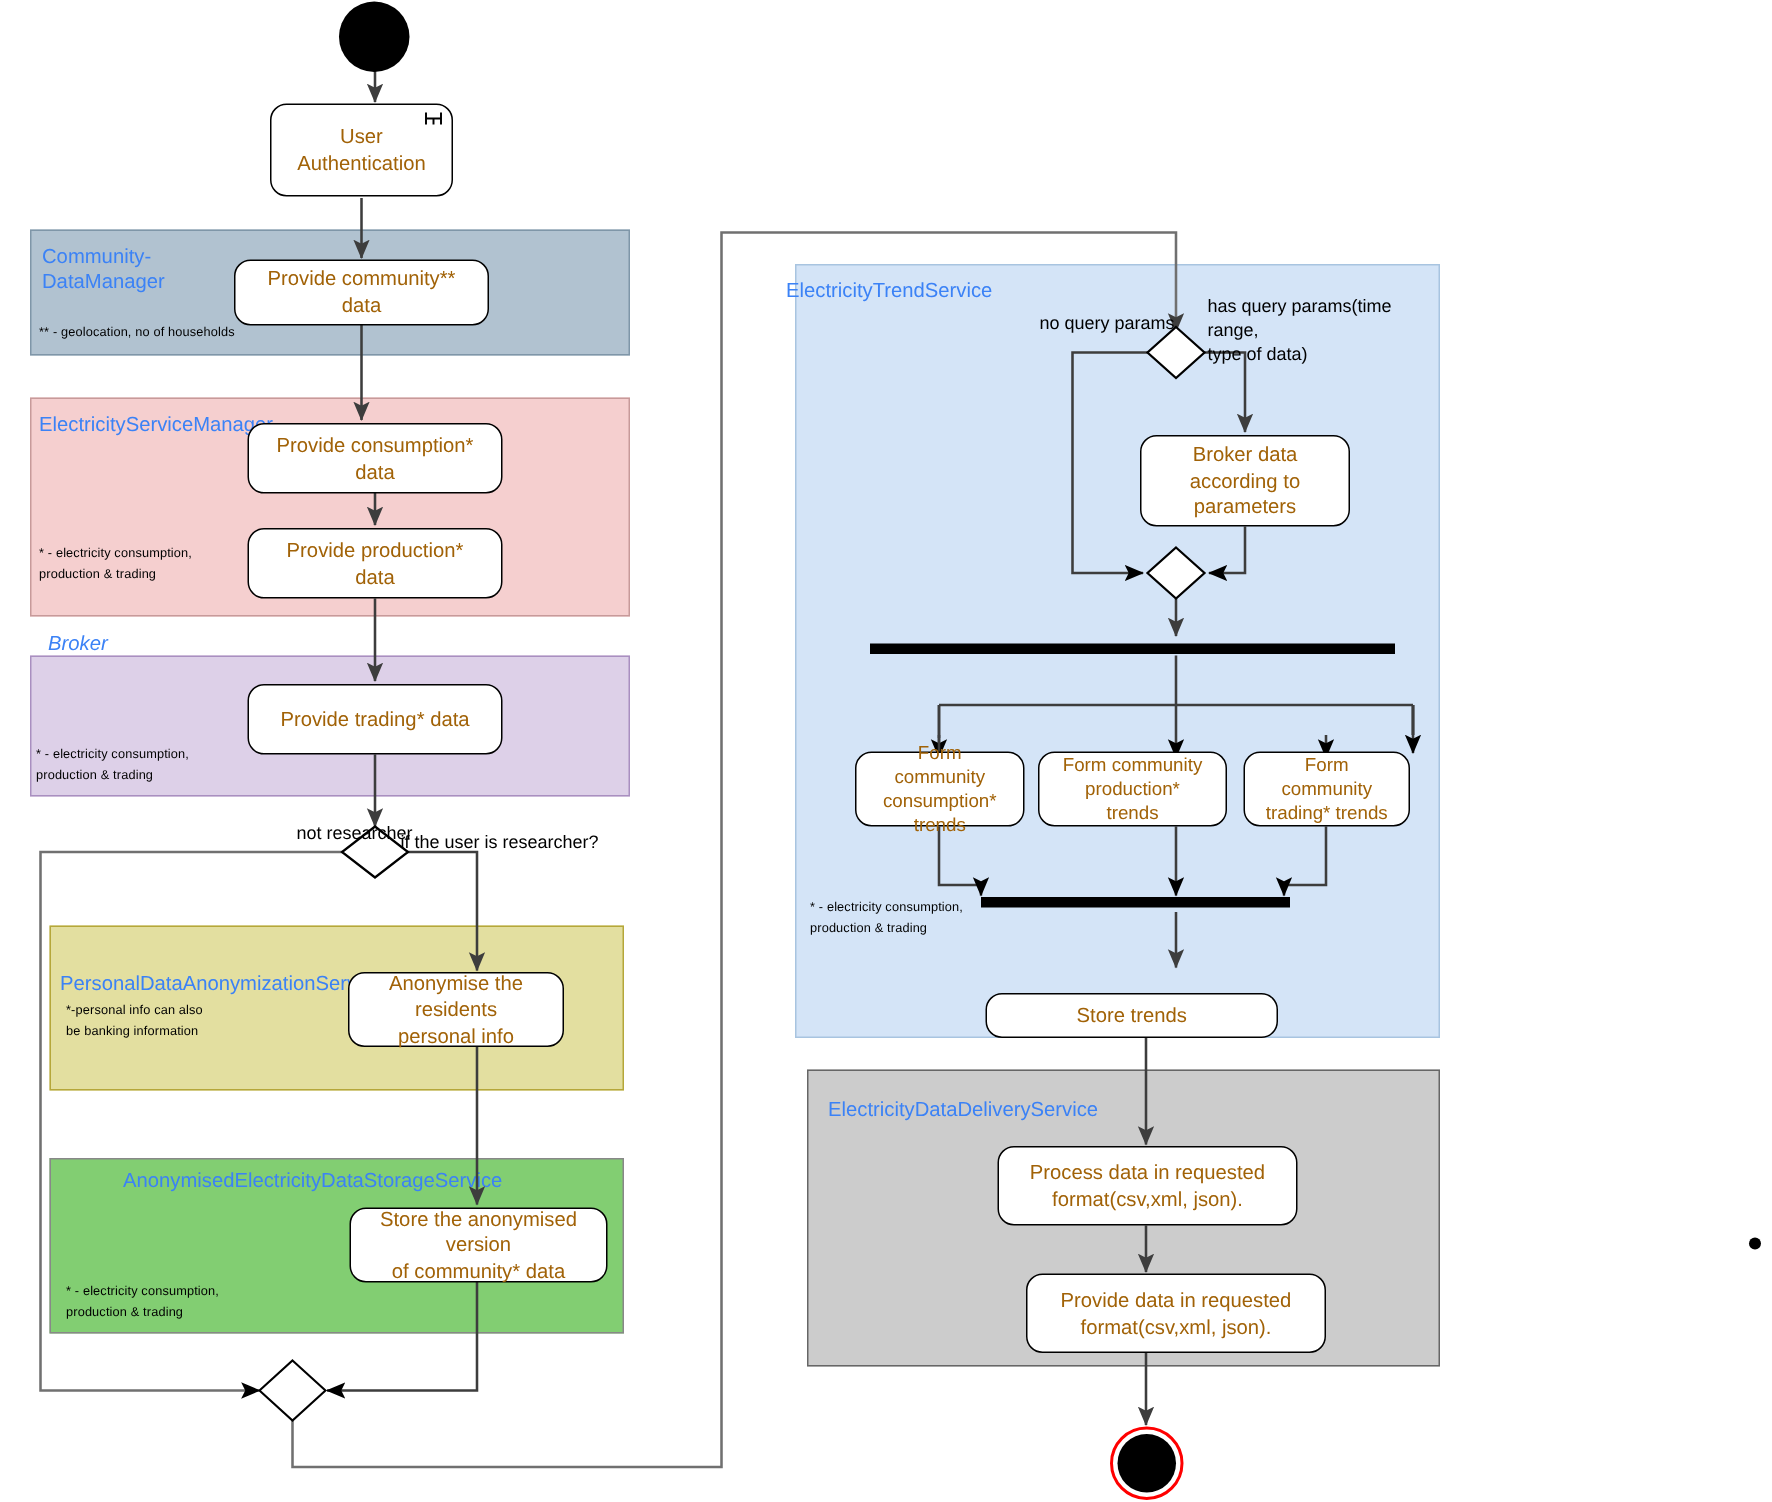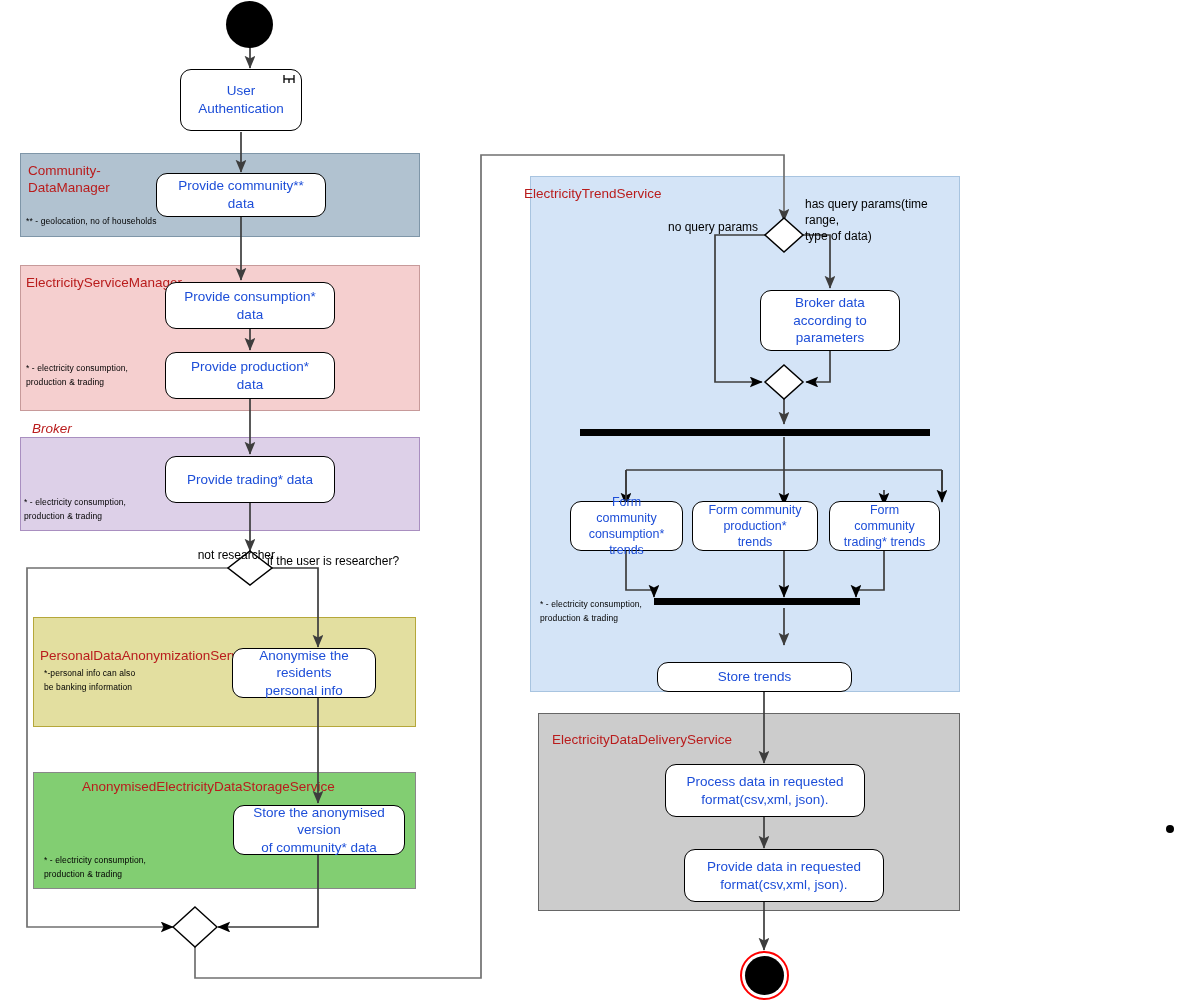--- a/index.html
+++ b/index.html
@@ -28,21 +28,21 @@
     pointer-events: none;
   }
   .lane {
     position: absolute;
     box-sizing: border-box;
     border: 1px solid #888888;
   }
   .lane-title {
     position: absolute;
     font-size: 13.5px;
-    color: #b91c1c;
+    color: #3b82f6;
     line-height: 1.25;
     white-space: pre-line;
   }
   .lane-note {
     position: absolute;
     font-size: 8.5px;
     color: #000000;
     line-height: 1.7;
     white-space: pre-line;
     letter-spacing: 0.1px;
@@ -51,21 +51,21 @@
     position: absolute;
     box-sizing: border-box;
     background: #ffffff;
     border: 1.6px solid #000000;
     border-radius: 11px;
     display: flex;
     align-items: center;
     justify-content: center;
     text-align: center;
     font-size: 13.5px;
-    color: #1d4ed8;
+    color: #a16207;
     line-height: 1.3;
     padding: 2px 12px;
     white-space: pre-line;
   }
   .edge-label {
     position: absolute;
     font-size: 12px;
     color: #000000;
     line-height: 1.25;
     white-space: pre-line;
@@ -284,18 +284,18 @@
   <div class="act" style="left:665px; top:764px; width:200px; height:53px;">Process data in requested
 format(csv,xml, json).</div>
 
   <div class="act" style="left:665px; top:849px; width:200px; height:53px;margin-left:19px;">Provide data in requested
 format(csv,xml, json).</div>
 
   <div class="edge-label" style="left:155px; top:548px; width:120px; text-align:right;">not researcher</div>
 
   <div class="edge-label" style="left:267px; top:554px; width:180px;">if the user is researcher?</div>
 
-  <div class="edge-label" style="left:668px; top:220px; width:115px; text-align:left;">no query params</div>
+  <div class="edge-label" style="left:668px; top:208px; width:115px; text-align:right;">no query params</div>
 
   <div class="edge-label" style="left:805px; top:196px; width:160px; line-height:1.35;">has query params(time range,
 type of data)</div>
 
 </div>
 
 </body></html>

